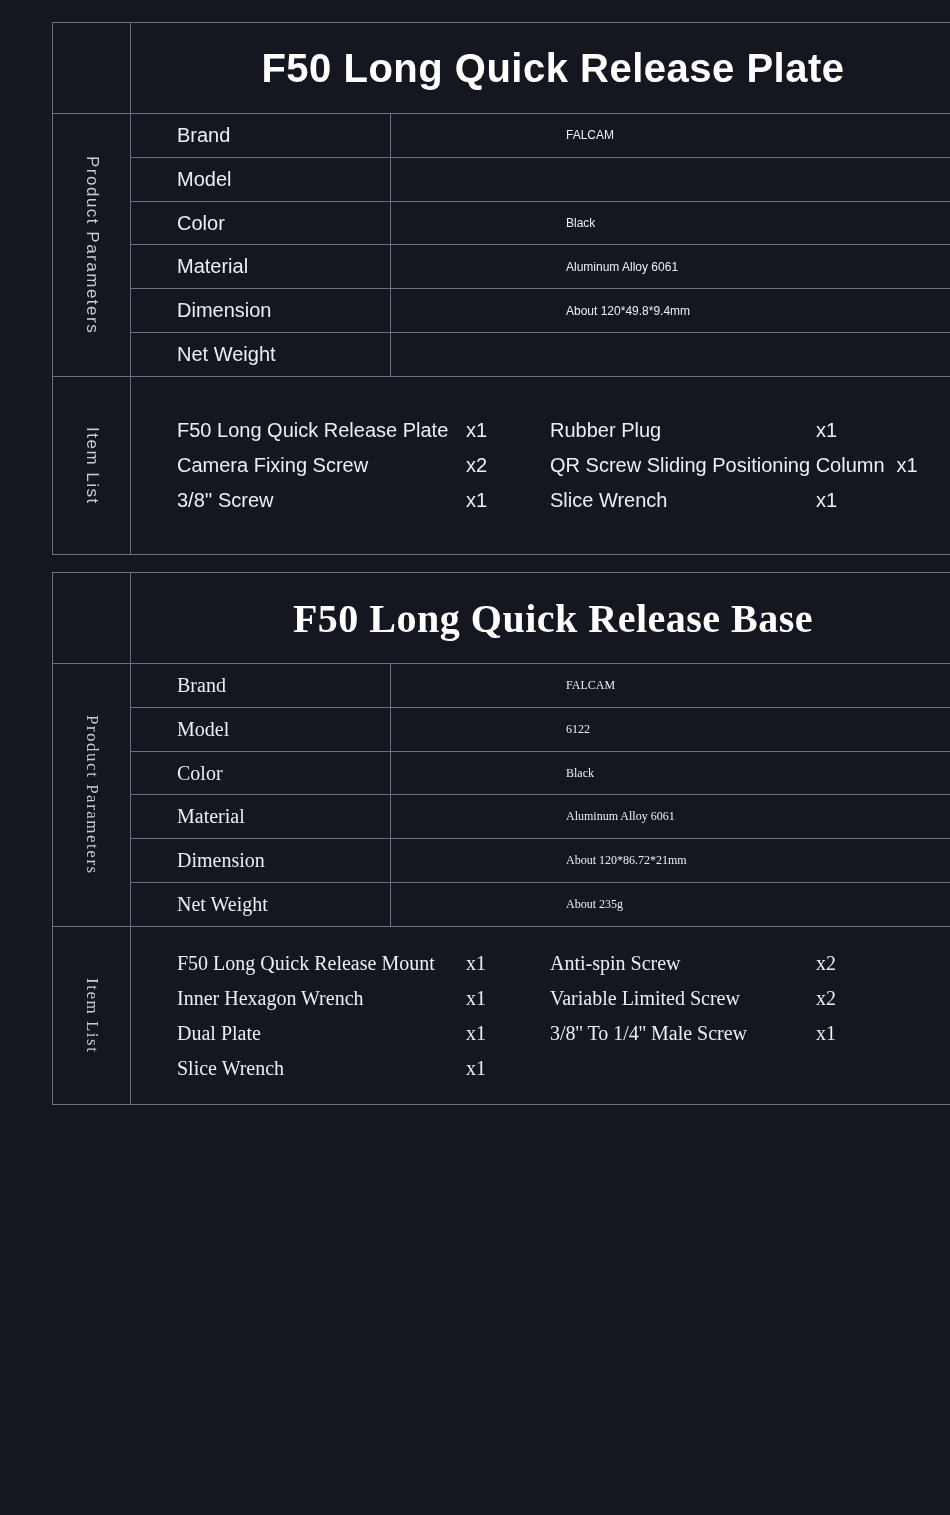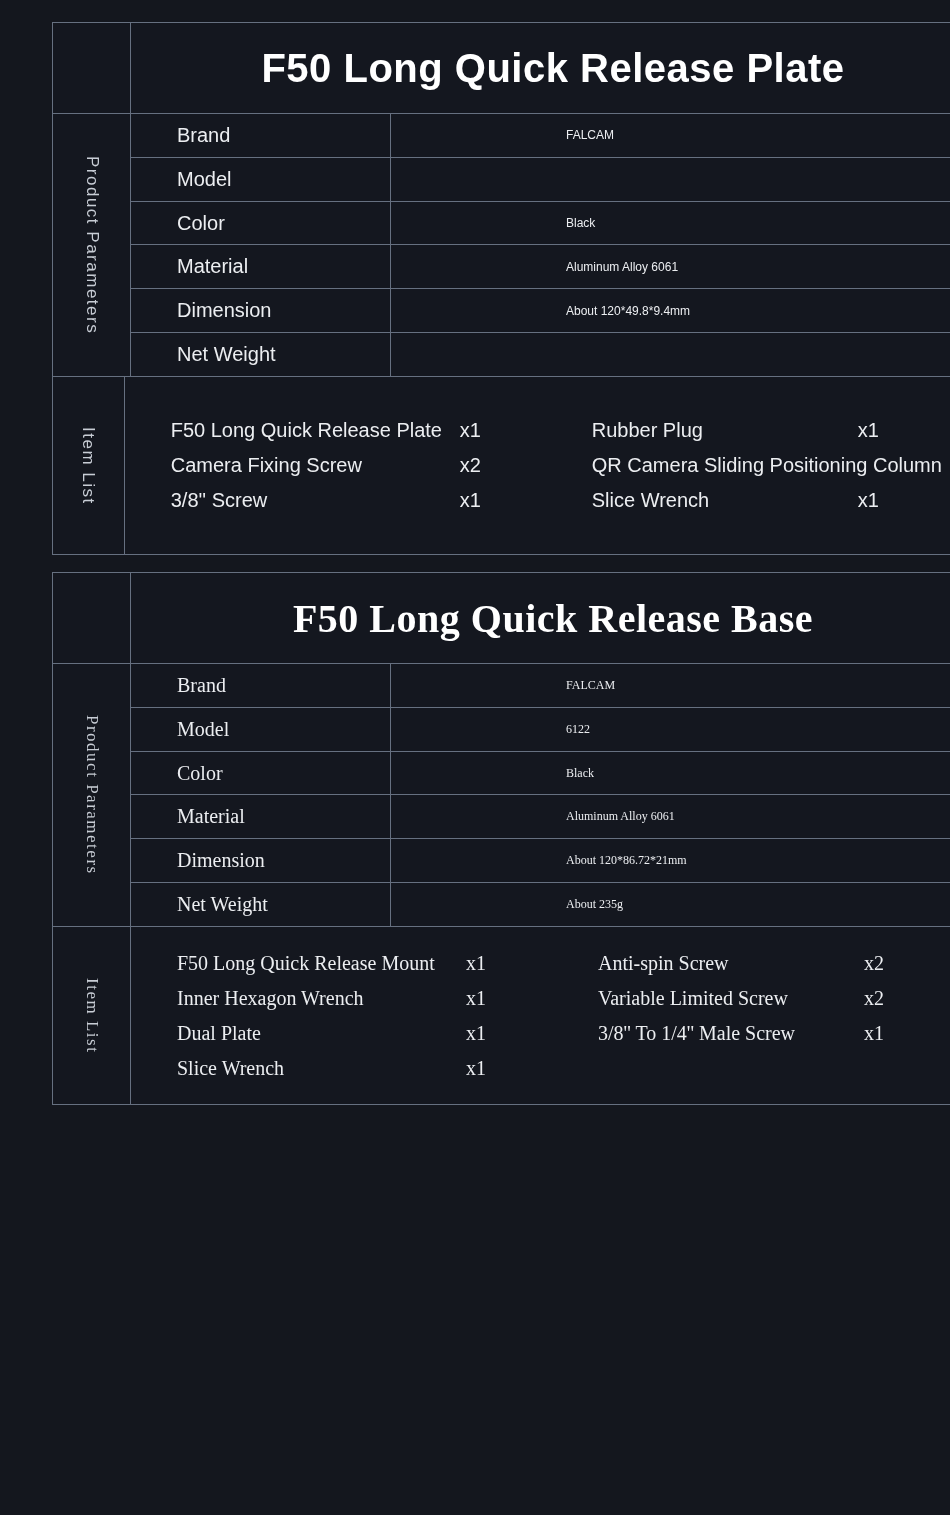--- a/index.html
+++ b/index.html
@@ -125,21 +125,21 @@
   }
   .items-col:nth-child(1){width:373px;}
   .items-col:nth-child(2){flex:1;}
   .item{
     display:flex;
     line-height:35px;
     font-size:20px;
     white-space:nowrap;
   }
   .items-col:nth-child(1) .item-name{min-width:289px;padding-right:12px;}
-  .items-col:nth-child(2) .item-name{min-width:266px;padding-right:12px;margin-left:48px;}
+  .items-col:nth-child(2) .item-name{min-width:266px;padding-right:12px;}
   .item-qty{white-space:nowrap;}
 </style>
 </head>
 <body>
 
 <div class="page">
   <div id="tables-root">
   <section class="spec-table t0">
     <div class="title-row">
       <div class="corner-cell"></div>
@@ -193,21 +193,21 @@
                   <span class="item-name">3/8'' Screw</span>
                   <span class="item-qty">x1</span>
                 </div>
               </div>
               <div class="items-col">
                 <div class="item">
                   <span class="item-name">Rubber Plug</span>
                   <span class="item-qty">x1</span>
                 </div>
                 <div class="item">
-                  <span class="item-name">QR Camera Sliding Positioning Column</span>
+                  <span class="item-name">QR Screw Sliding Positioning Column</span>
                   <span class="item-qty">x1</span>
                 </div>
                 <div class="item">
                   <span class="item-name">Slice Wrench</span>
                   <span class="item-qty">x1</span>
                 </div>
               </div>
             </div>
       </div>
     </div>

